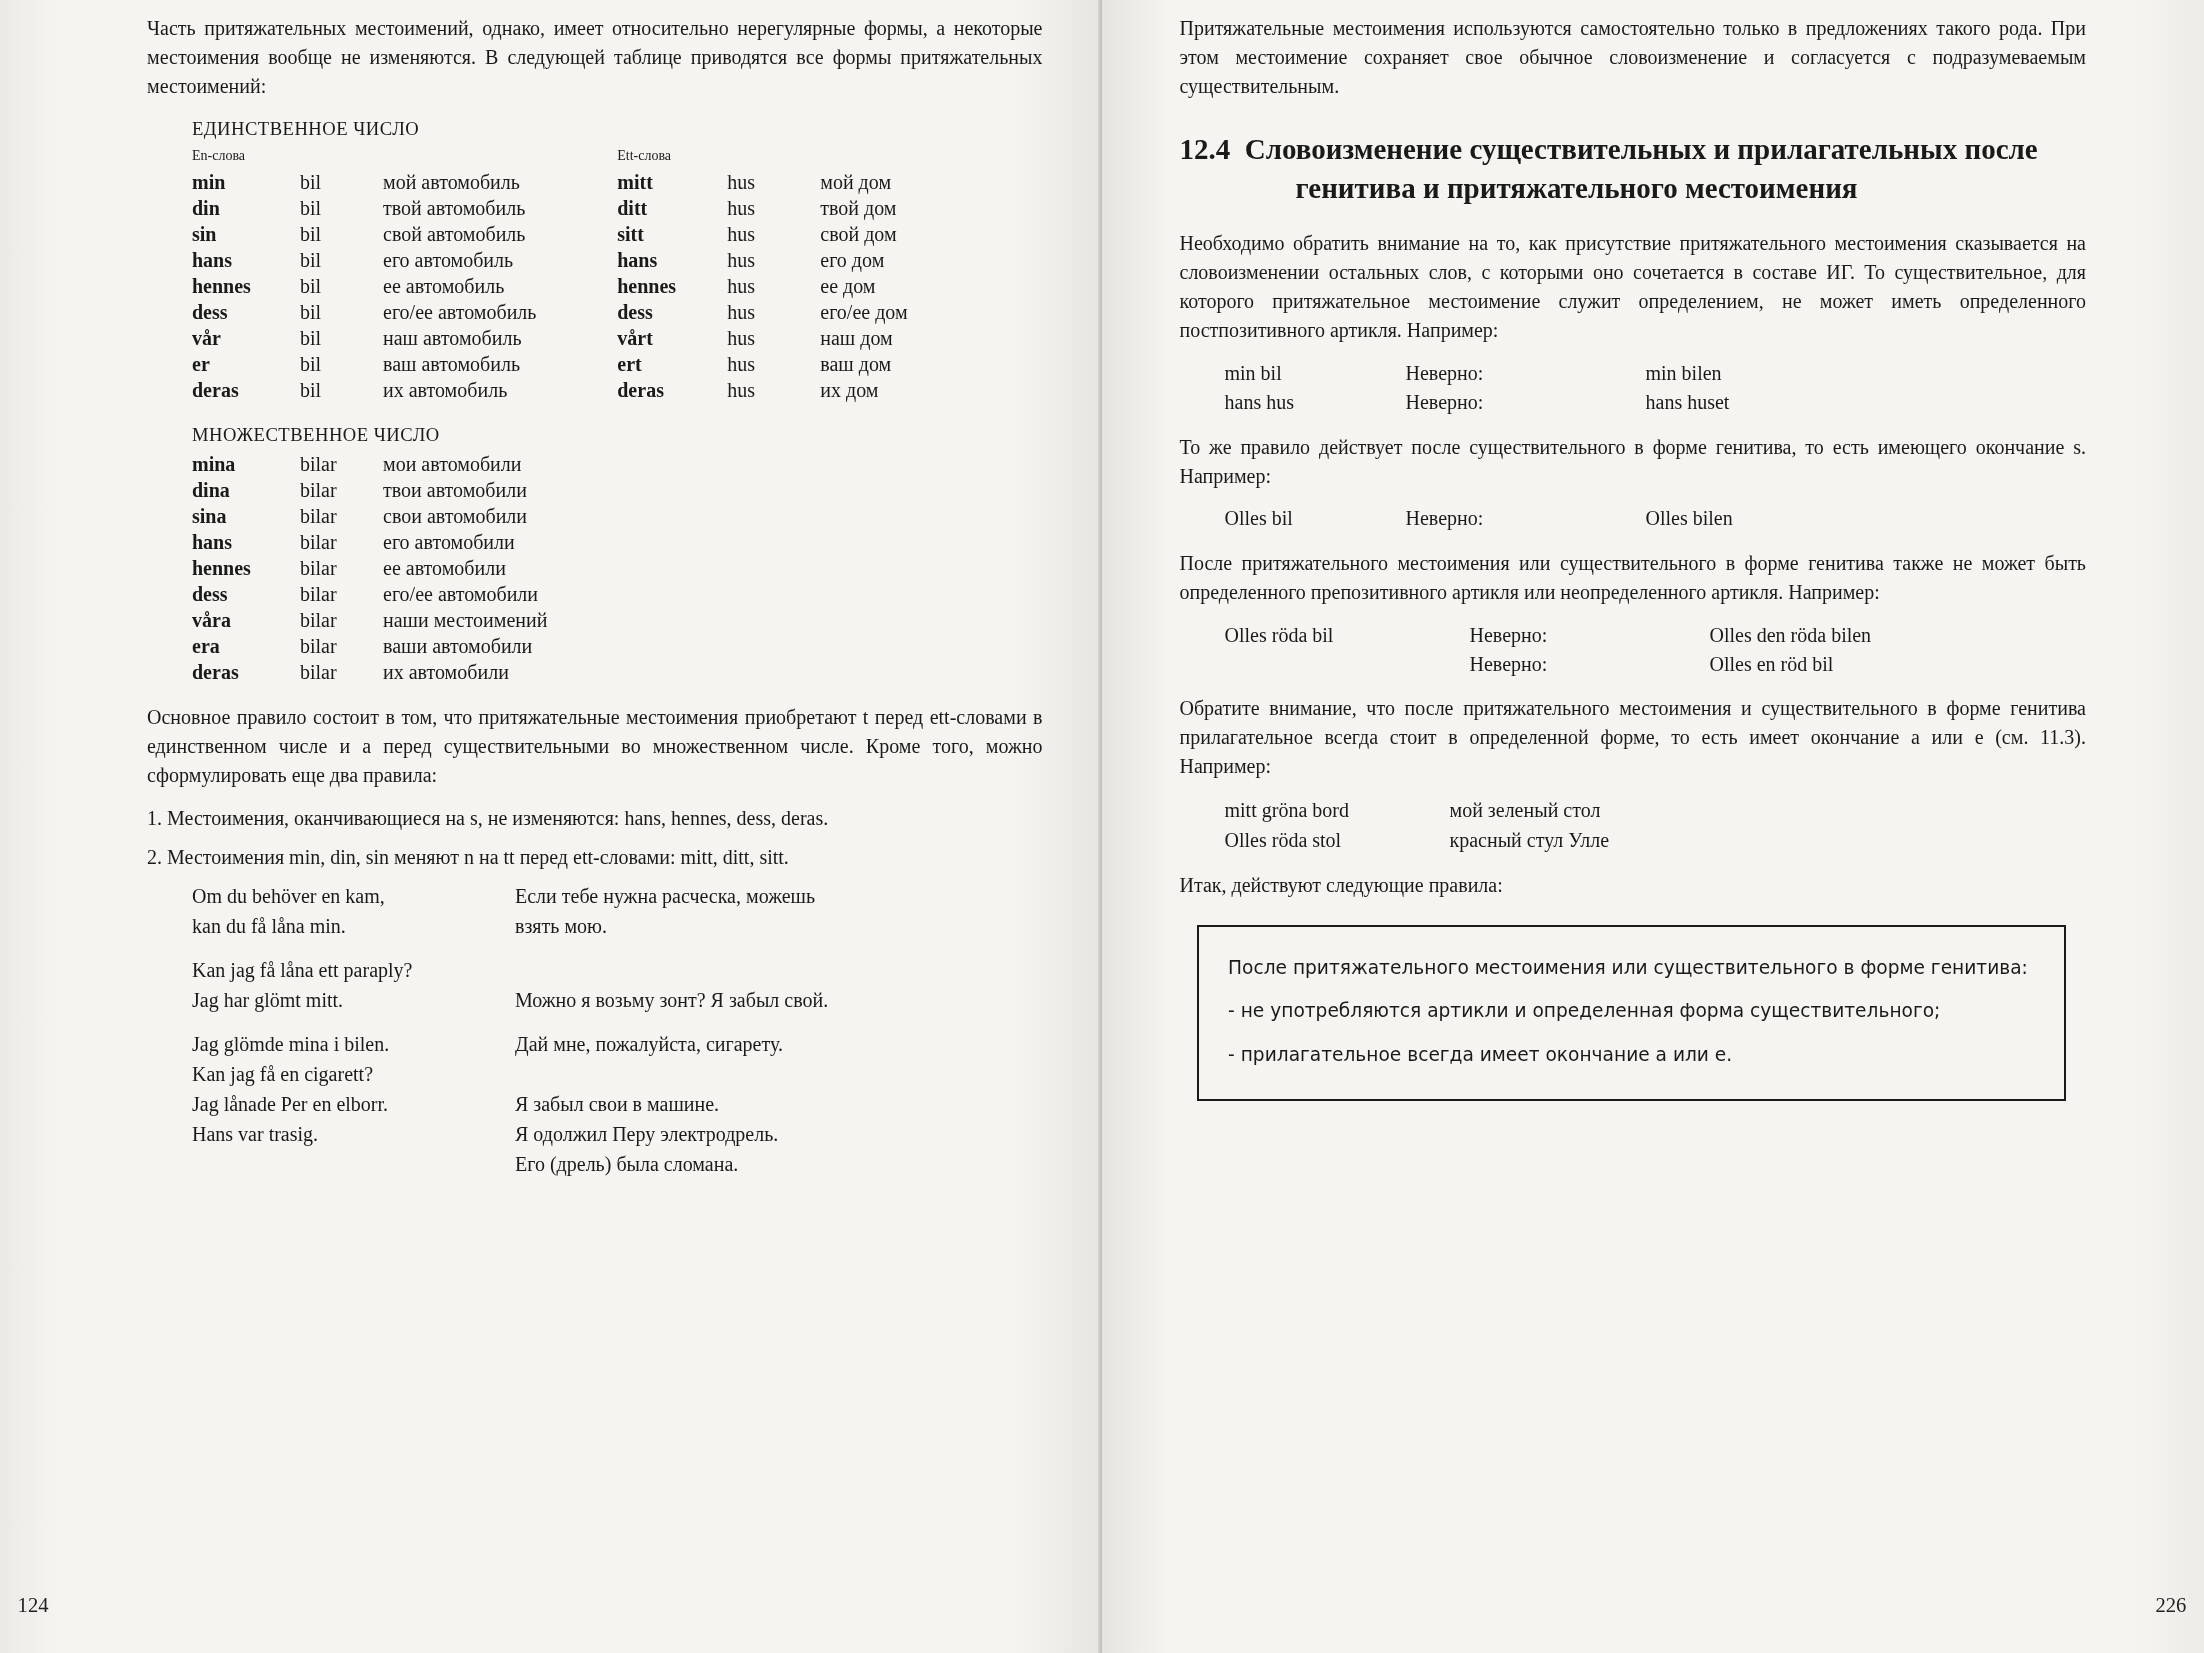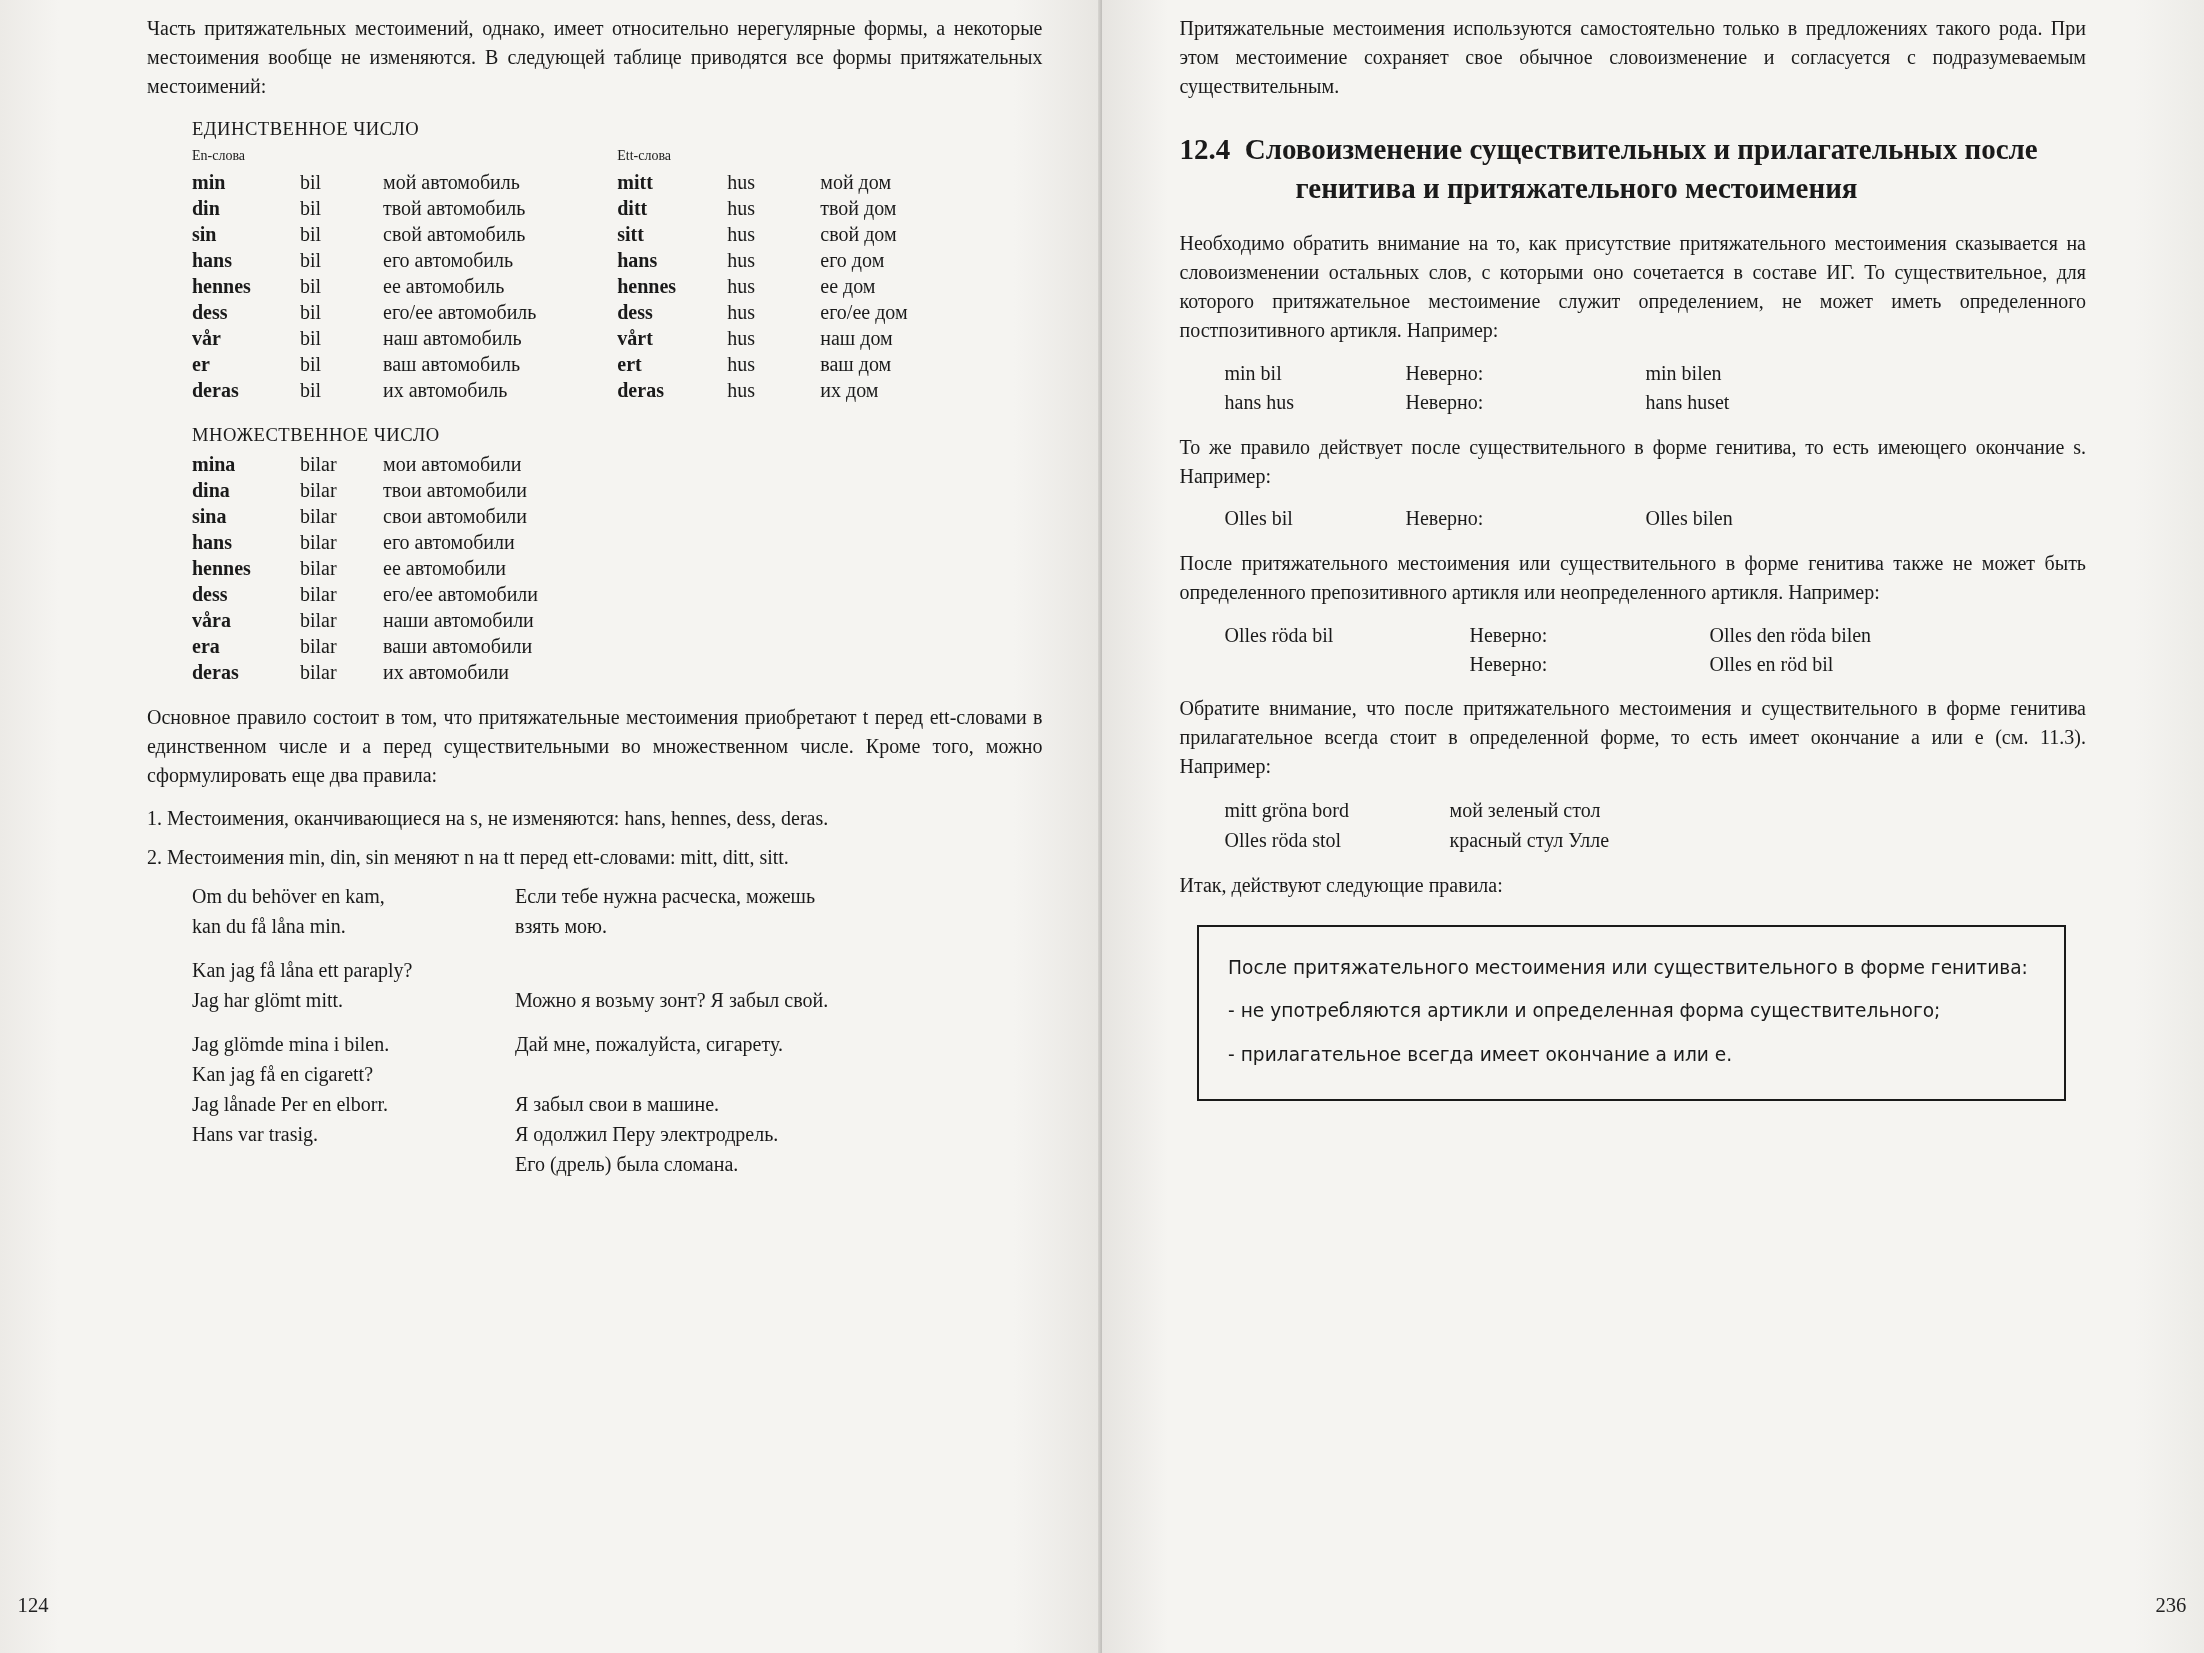--- a/index.html
+++ b/index.html
@@ -310,21 +310,21 @@
             <td class="w3">ее автомобили</td>
           </tr>
       <tr>
             <td class="w1">dess</td>
             <td class="w2">bilar</td>
             <td class="w3">его/ее автомобили</td>
           </tr>
       <tr>
             <td class="w1">våra</td>
             <td class="w2">bilar</td>
-            <td class="w3">наши автомобили</td>
+            <td class="w3">наши местоимений</td>
           </tr>
       <tr>
             <td class="w1">era</td>
             <td class="w2">bilar</td>
             <td class="w3">ваши автомобили</td>
           </tr>
       <tr>
             <td class="w1">deras</td>
             <td class="w2">bilar</td>
             <td class="w3">их автомобили</td>
@@ -452,17 +452,17 @@
     </div>
 
     <p>Итак, действуют следующие правила:</p>
 
     <div class="rule-box">
       <p>После притяжательного местоимения или существительного в форме генитива:</p>
       <p>- не употребляются артикли и определенная форма существительного;</p>
       <p>- прилагательное всегда имеет окончание a или e.</p>
     </div>
 
-    <div class="folio folio-right">236</div>
+    <div class="folio folio-right">226</div>
   </div>
 
 </div>
 
 
 </body></html>

